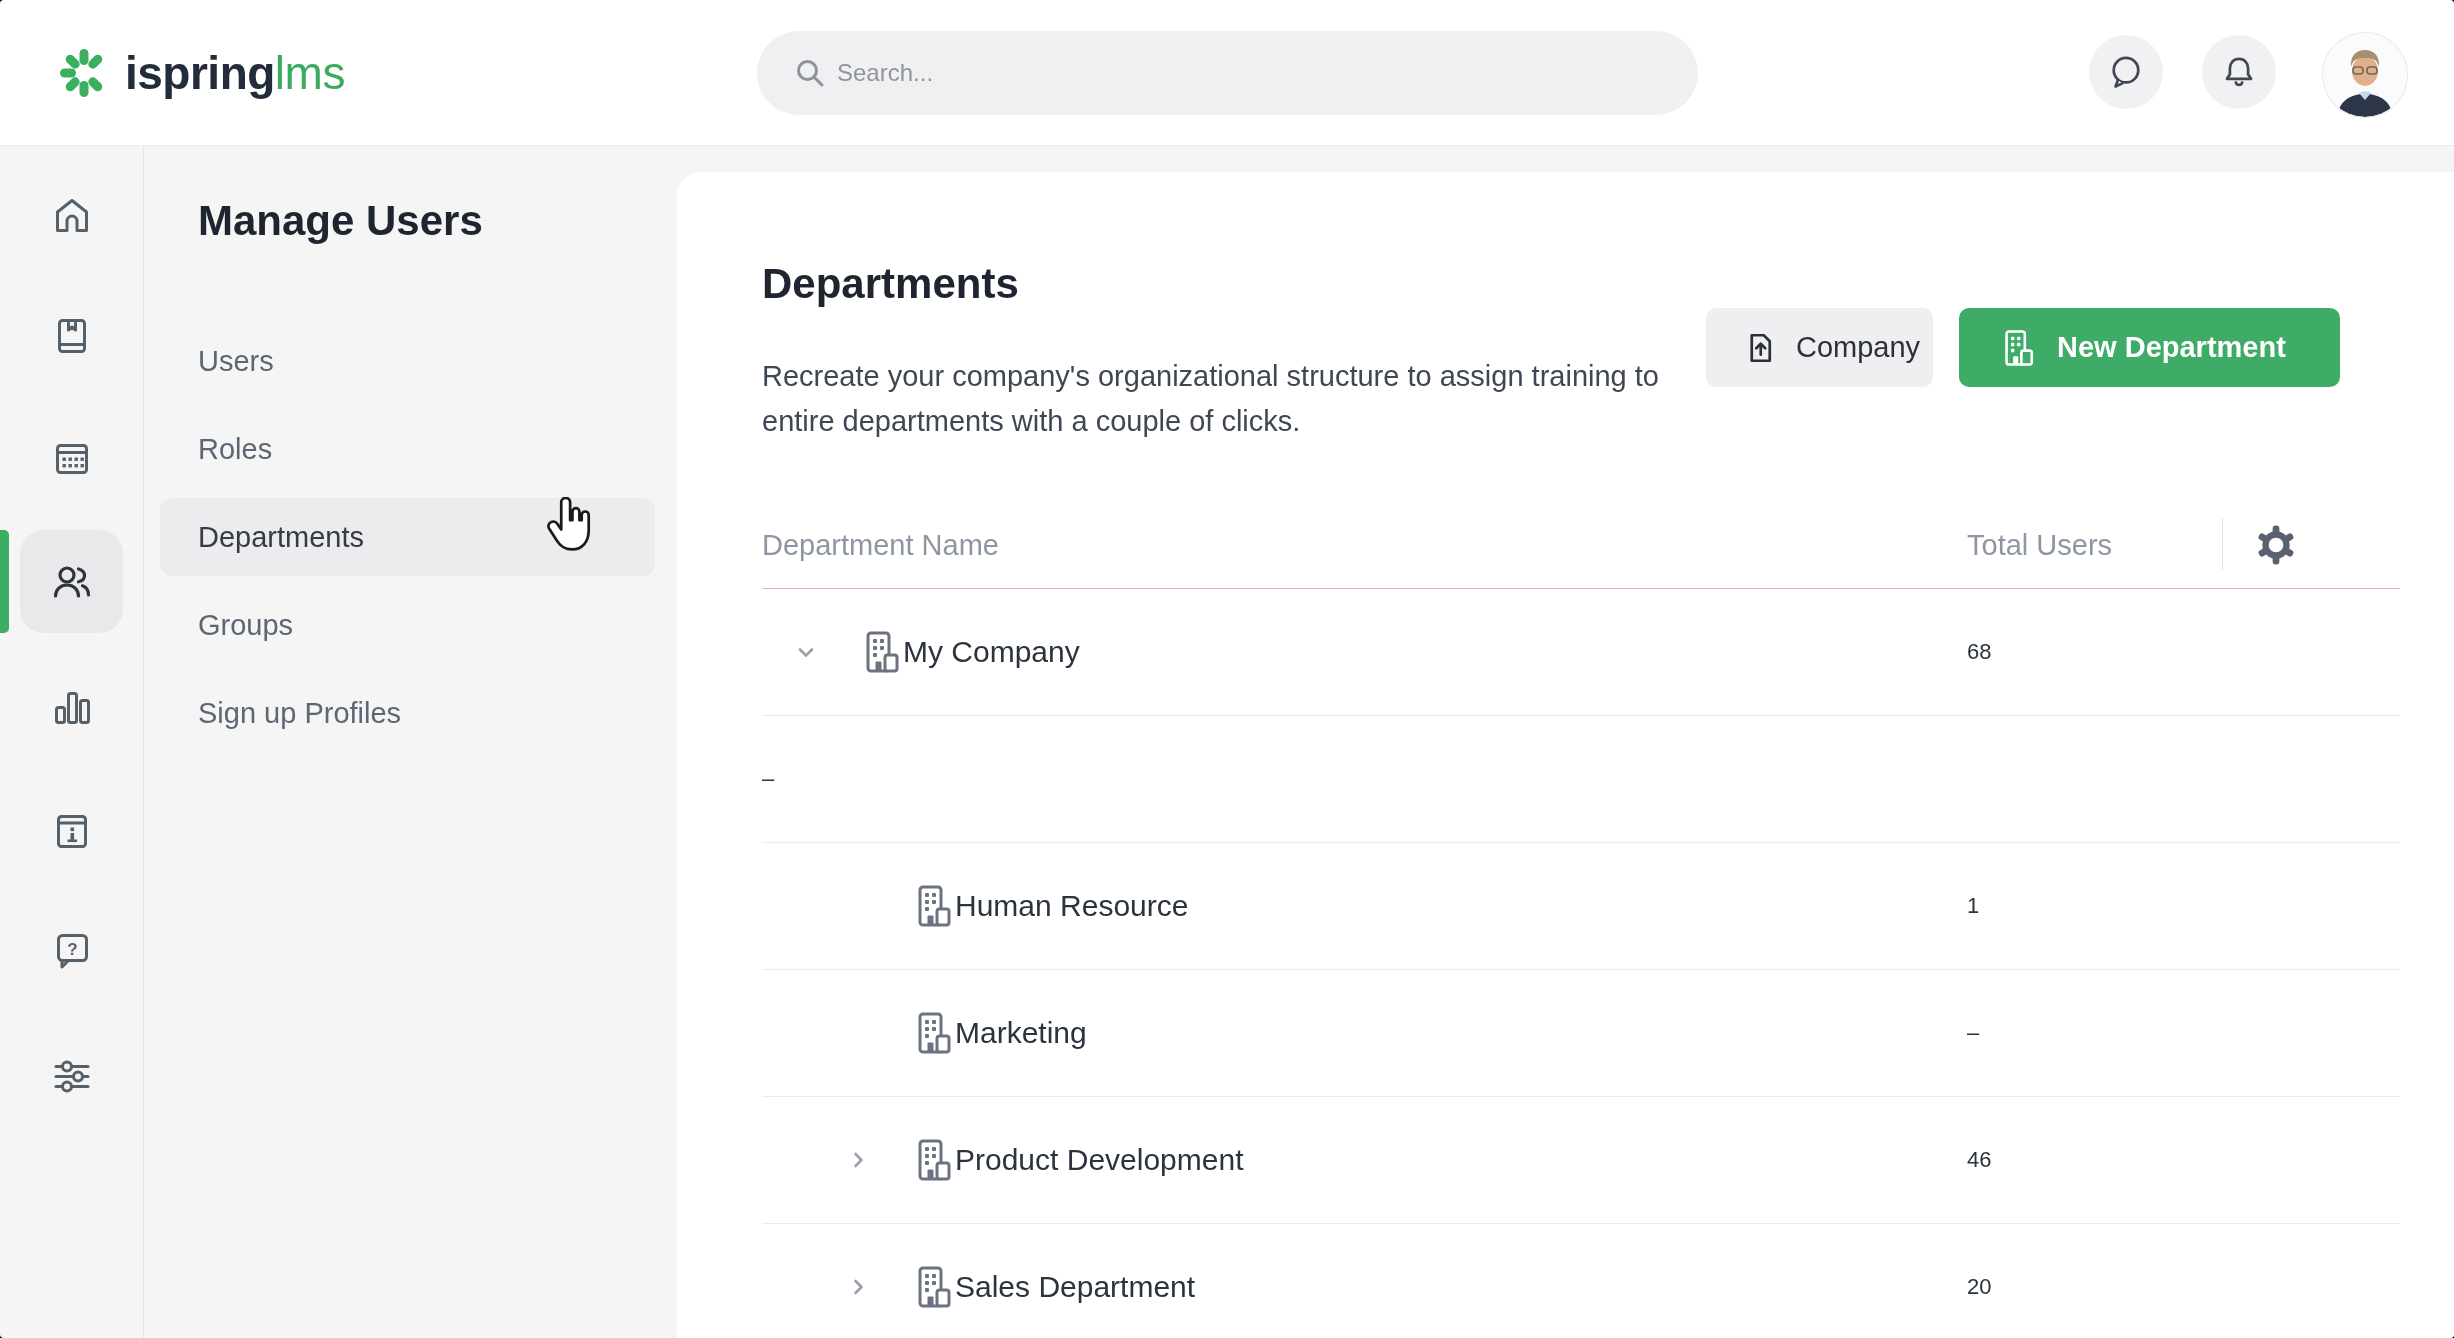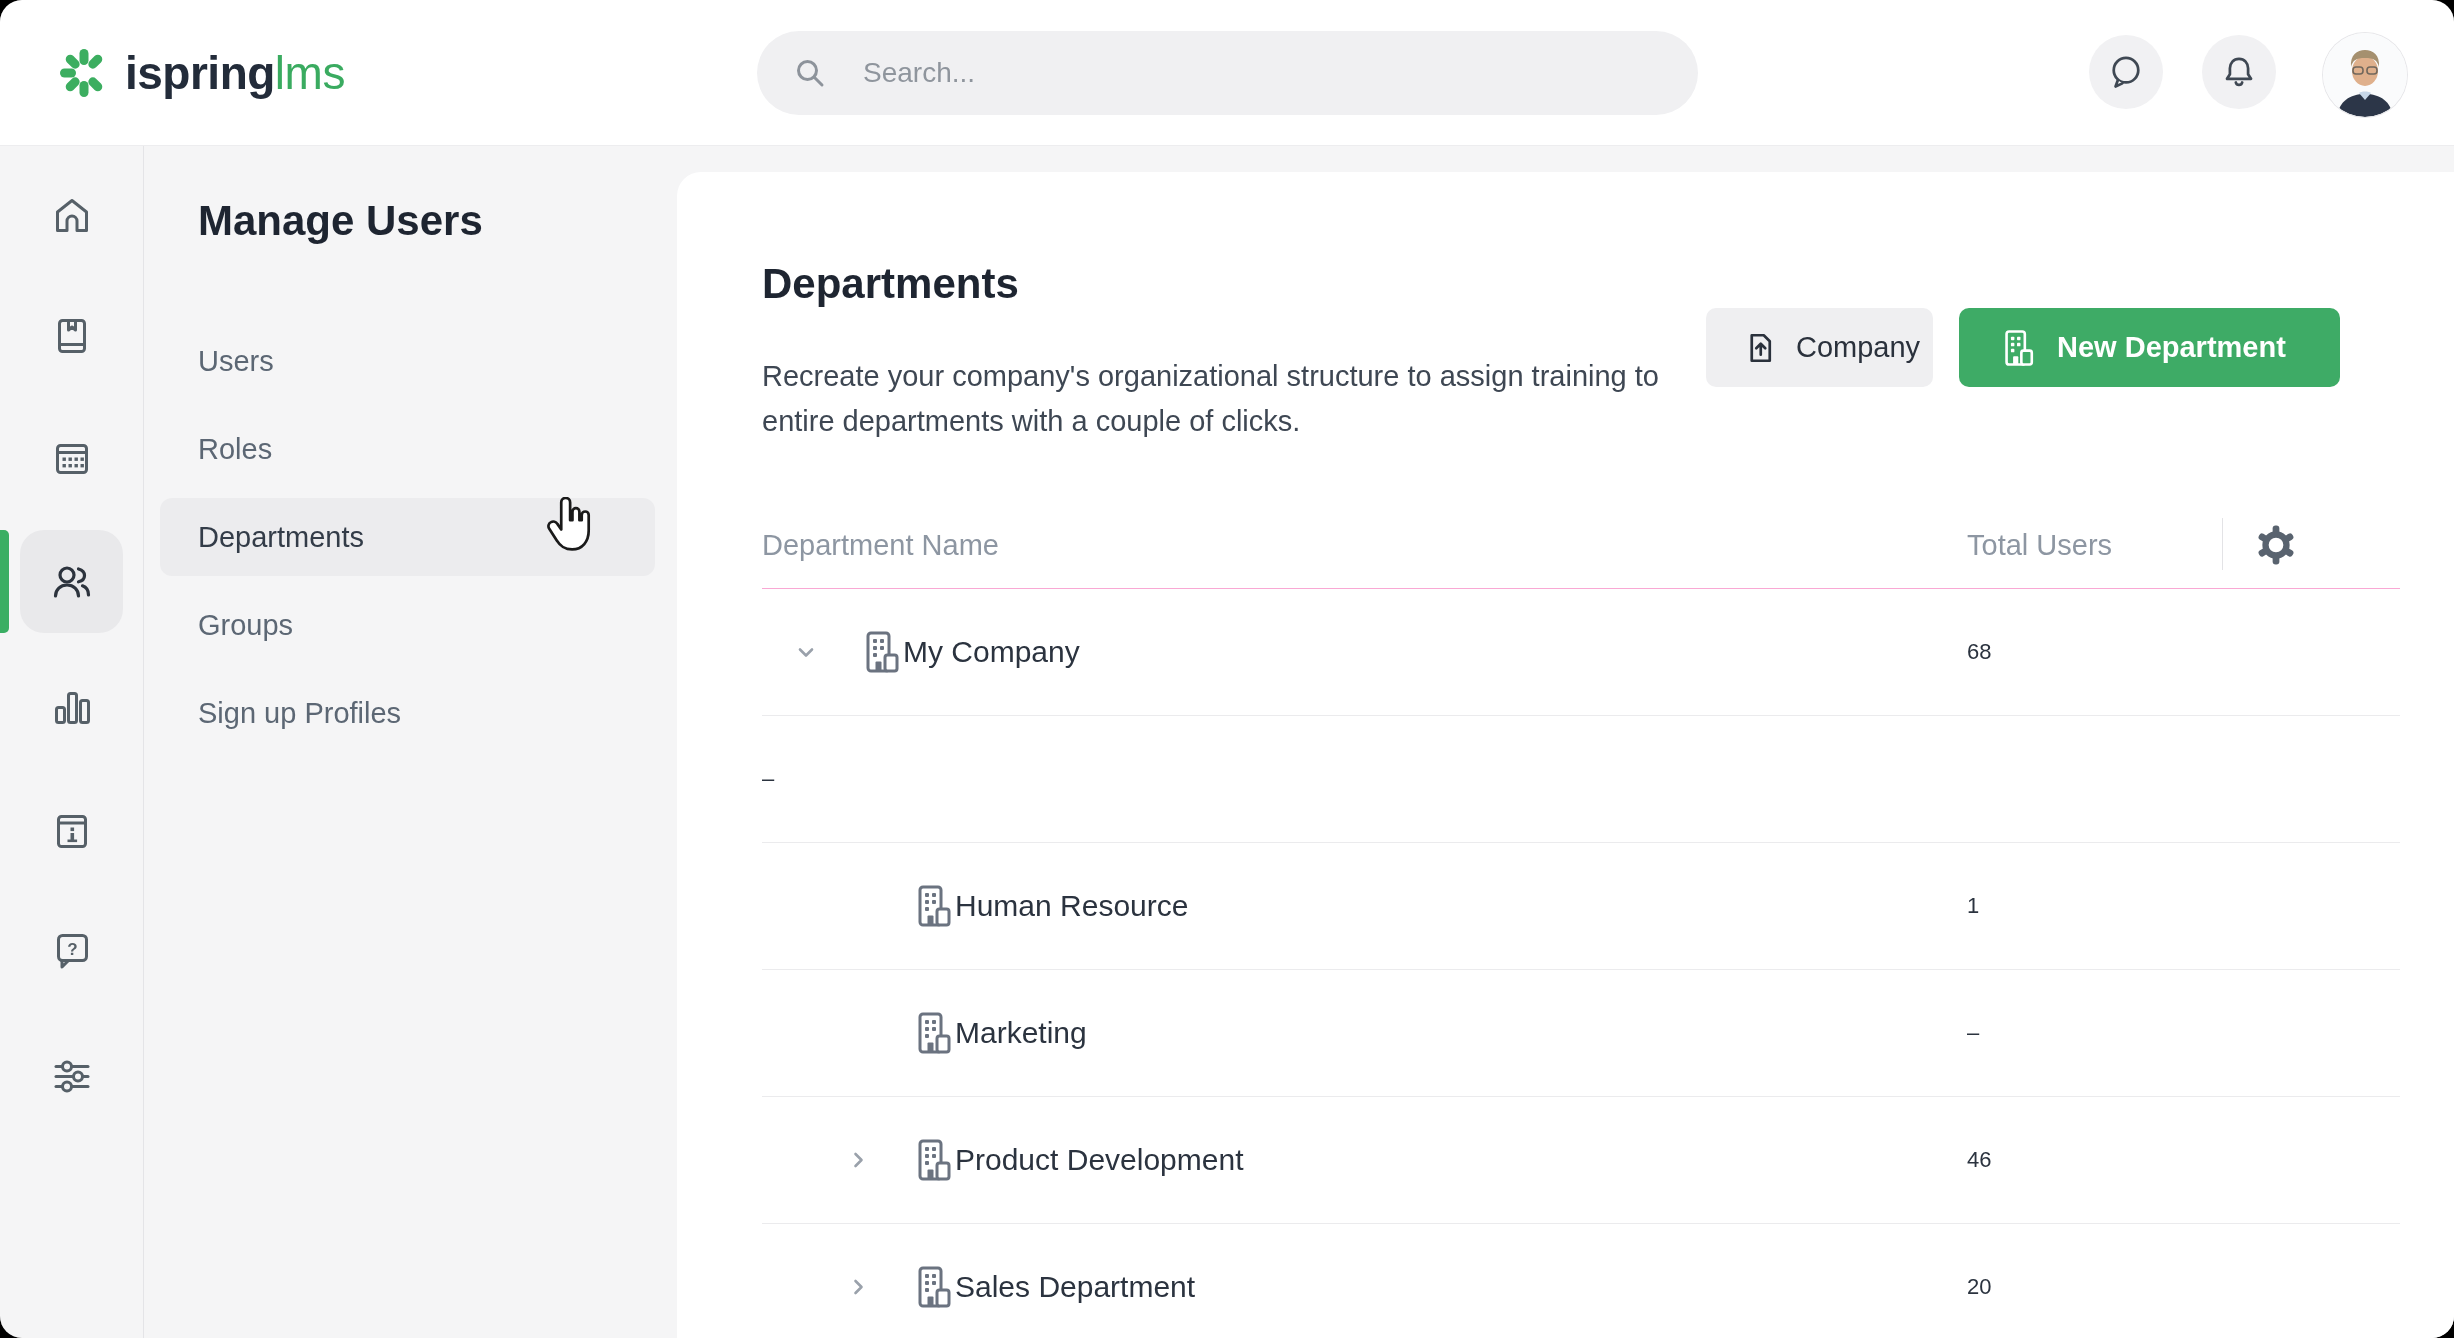--- a/index.html
+++ b/index.html
@@ -1,26 +1,26 @@
 <!DOCTYPE html>
 <html><head>
 <meta charset="utf-8">
 <style>
   html,body{margin:0;padding:0;background:#000;}
   body{font-family:"Liberation Sans", sans-serif; -webkit-font-smoothing:antialiased;}
-  .window{position:relative;width:2454px;height:1338px;background:#737373;border-radius:22px;overflow:hidden;}
+  .window{position:relative;width:2454px;height:1338px;background:#737373;border-radius:4px;overflow:hidden;}
 
   
   .topbar{position:absolute;left:0;top:0;width:2454px;height:145px;background:#fff;border-bottom:1px solid #ededef;z-index:5;}
   .logo{position:absolute;left:57px;top:0;height:145px;display:flex;align-items:center;gap:14px;}
   .logo-text{font-size:46px;letter-spacing:-0.5px;}
   .logo-text .p1{font-weight:700;color:#232c3a;}
   .logo-text .p2{font-weight:400;color:#3aab60;}
   .searchbar{position:absolute;left:757px;top:31px;width:941px;height:84px;background:#f0f0f2;border-radius:42px;display:flex;align-items:center;padding:0 0 0 36px;box-sizing:border-box;}
-  .searchbar input{border:none;outline:none;background:transparent;font-family:inherit;font-size:28px;color:#3c4450;margin-left:34px;width:700px;}
+  .searchbar input{border:none;outline:none;background:transparent;font-family:inherit;font-size:24px;color:#3c4450;margin-left:8px;width:700px;}
   .searchbar input::placeholder{color:#8f959d;}
   .tb-circle{position:absolute;top:35px;width:74px;height:74px;border-radius:50%;background:#f1f1f3;display:flex;align-items:center;justify-content:center;}
   .tb-chat{left:2089px;} .tb-bell{left:2202px;}
   .avatar{position:absolute;left:2323px;top:33px;width:84px;height:84px;border-radius:50%;overflow:hidden;box-shadow:0 0 0 1px #e7e7ea;}
 
   
   .bodyarea{position:absolute;left:0;top:145px;width:2454px;height:1193px;background:#f5f5f6;}
 
   
   .rail{position:absolute;left:0;top:0;width:143px;height:100%;border-right:1px solid #e4e4e7;}

